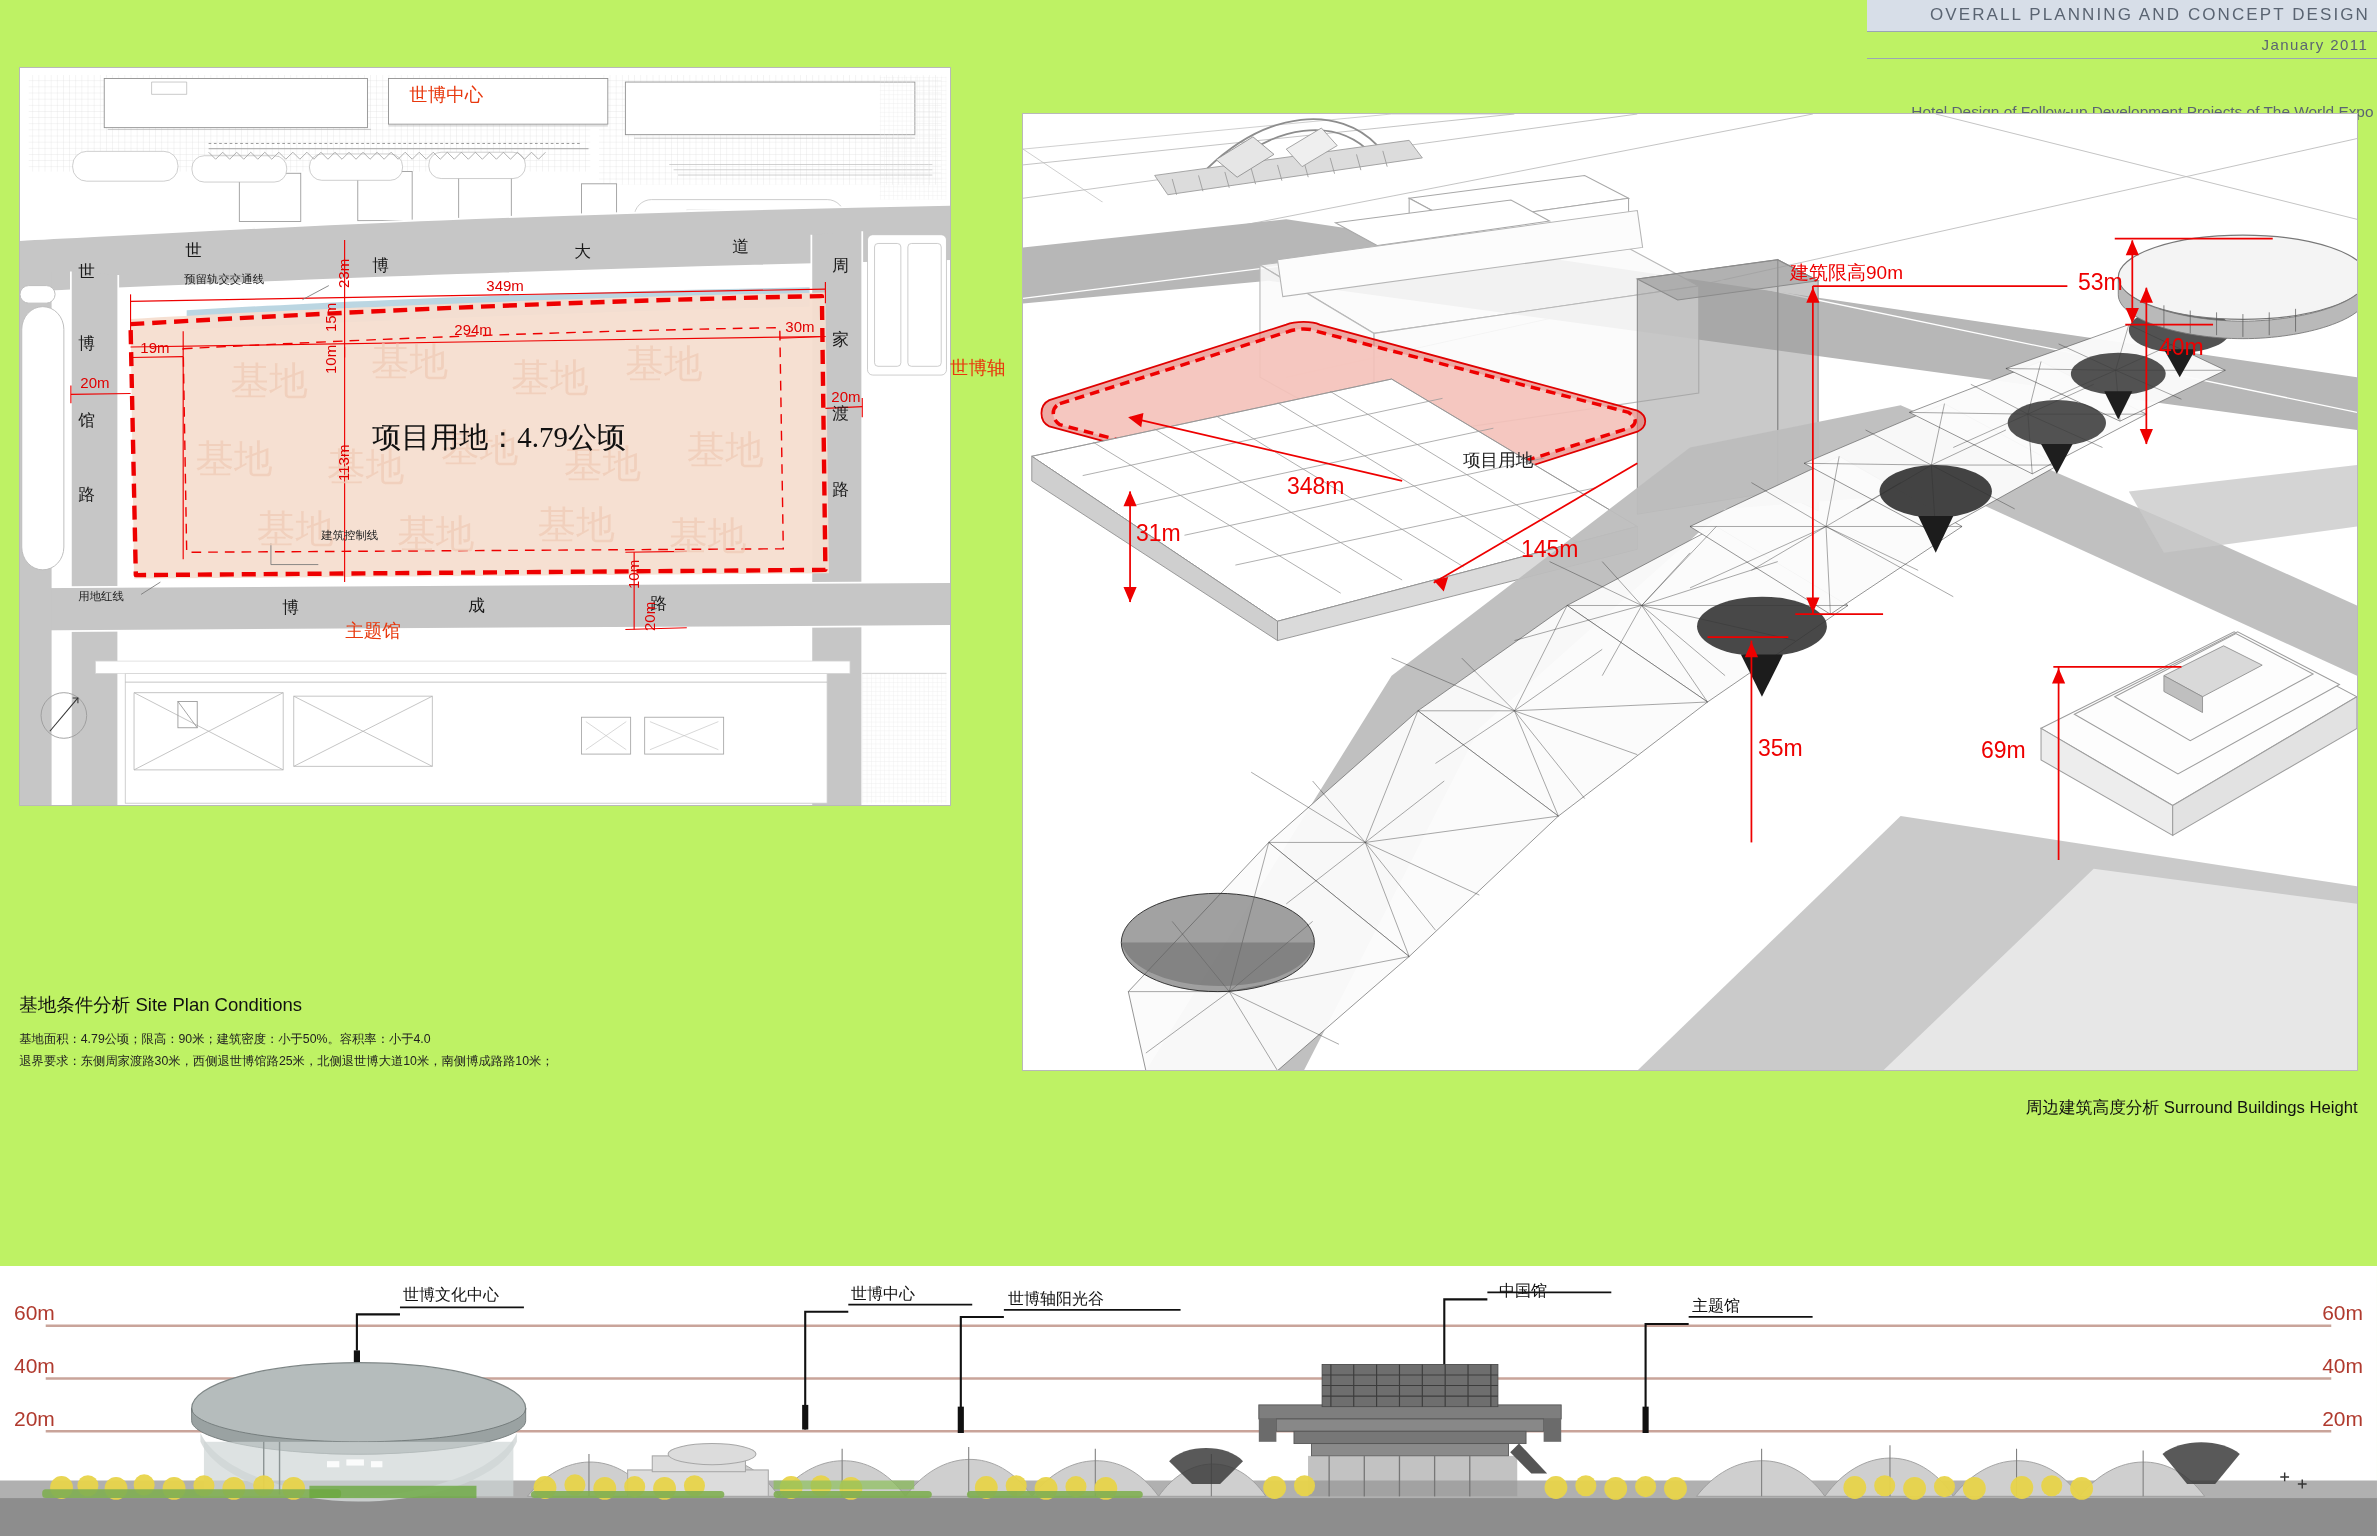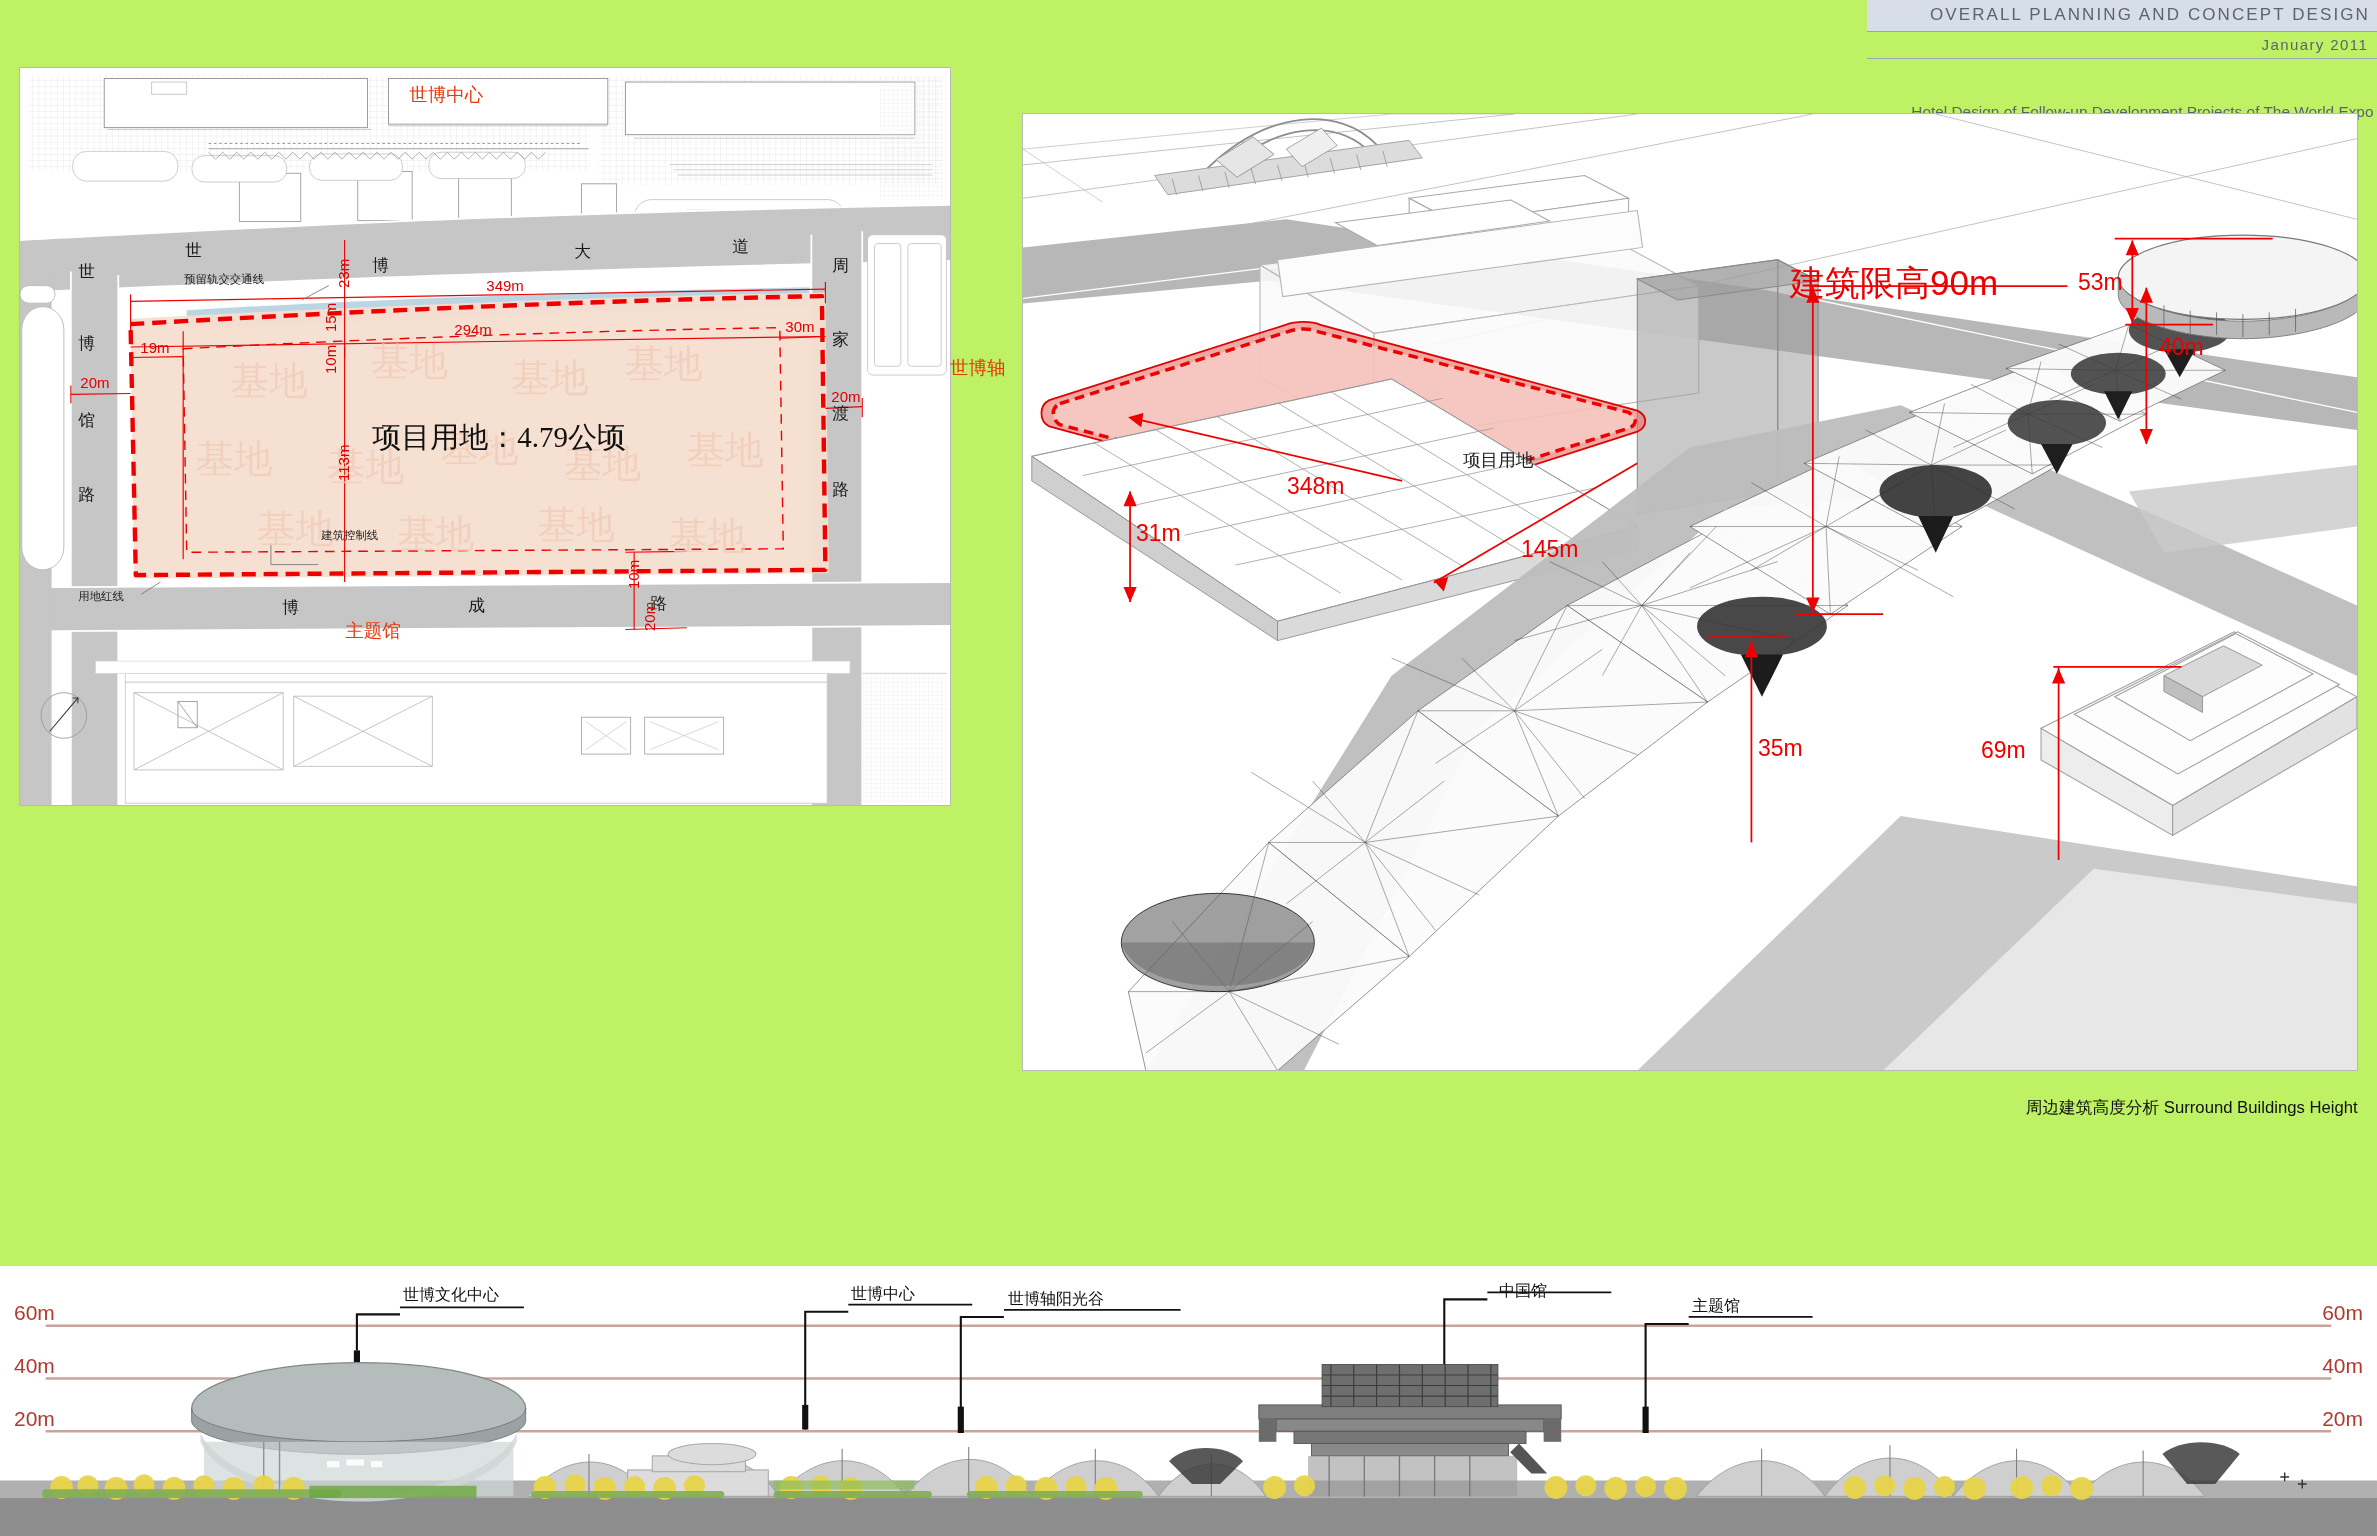--- a/index.html
+++ b/index.html
@@ -70,21 +70,21 @@
 
   
   .aerial {
     position: absolute; left: 1022px; top: 113px; width: 1336px; height: 958px;
     border: 0.9px solid #b9b9b9; background: #fff; overflow: hidden;
   }
   .a-dim {
     position: absolute; color: #ee0000; font-size: 23px; white-space: nowrap;
     font-family: "Liberation Sans", sans-serif;
   }
-  .a-dim.big { font-size: 35px; }
+  .a-dim.big { font-size: 19px; }
   .a-lbl {
     position: absolute; color: #222; font-size: 17.6px; white-space: nowrap;
     font-family: "Liberation Serif","DejaVu Serif",serif;
   }
 
   
   .elevation { position: absolute; left: 0; top: 1266px; width: 2377px; height: 271px; }
   .ev-lbl {
     position: absolute; color: #b03a2e; font-size: 21px; white-space: nowrap;
     font-family: "Liberation Sans", sans-serif;
@@ -305,20 +305,25 @@
     <div class="dim vert" style="left:605px; top:521px;">10m</div>
     <div class="dim vert" style="left:621px; top:563px;">20m</div>
     <div class="dim" style="left:60px; top:306px;">20m</div>
     <div class="dim" style="left:811px; top:320px;">20m</div>
 
     <div class="site-area-text" style="left:352px; top:350px;">项目用地：4.79公顷</div>
   </div>
 
   <div class="sp-red" style="position:absolute; left:950px; top:355px;">世博轴</div>
 
+  <div class="caption-block">
+    <div class="cap-main">基地条件分析  Site Plan Conditions</div>
+    <div class="cap-body" style="margin-top:12.3px;">基地面积：4.79公顷；限高：90米；建筑密度：小于50%。容积率：小于4.0</div>
+    <div class="cap-body">退界要求：东侧周家渡路30米，西侧退世博馆路25米，北侧退世博大道10米，南侧博成路路10米；</div>
+  </div>
 
   <div class="aerial">
     <svg class="sp-canvas" viewBox="0 0 1520 1090" preserveAspectRatio="none">
       <rect x="0" y="0" width="1520" height="1090" fill="#ffffff"></rect>
 
       <path d="M0 40 L420 0 L620 0 L120 120 Z" fill="#ffffff" stroke="#c8c8c8"></path>
       <path d="M0 120 L560 0 L1520 0 L1520 70 L300 300 L0 260 Z" fill="#ffffff"></path>
       <g stroke="#bcbcbc" stroke-width="1" fill="none">
         <path d="M0 58 L560 0"></path>
         <path d="M0 96 L700 0"></path>

